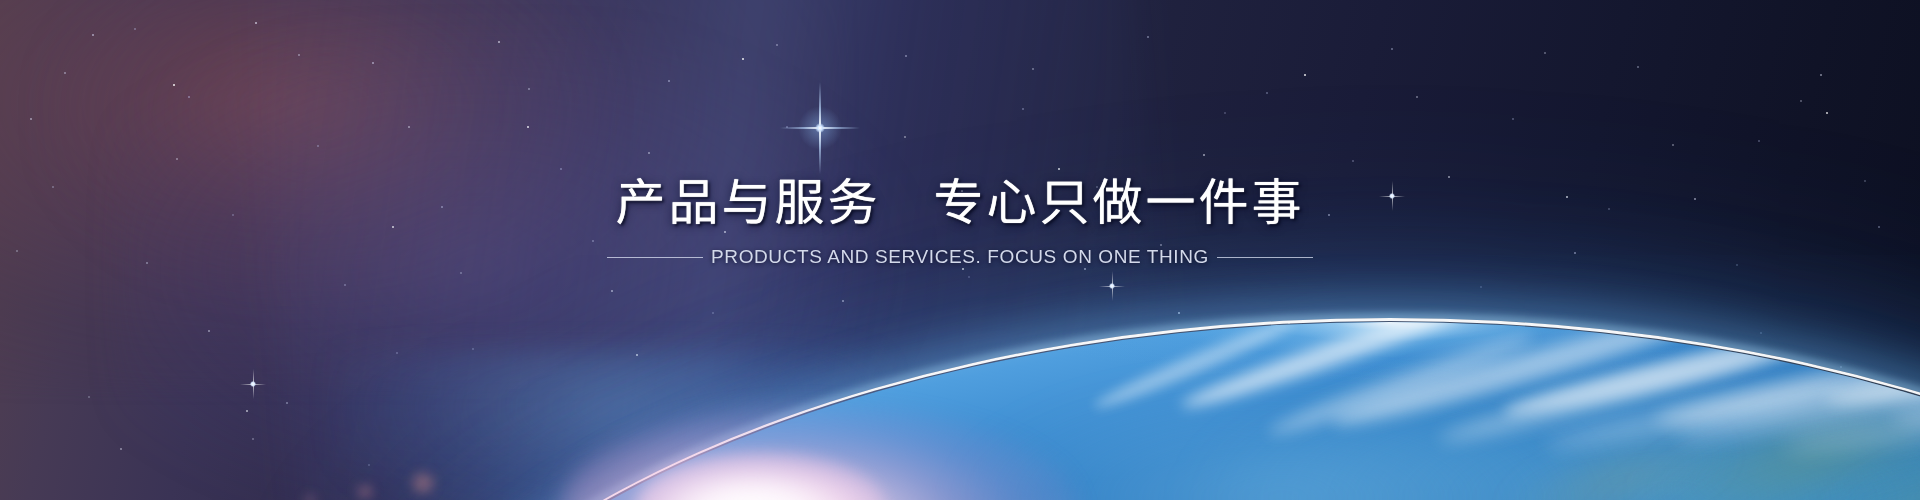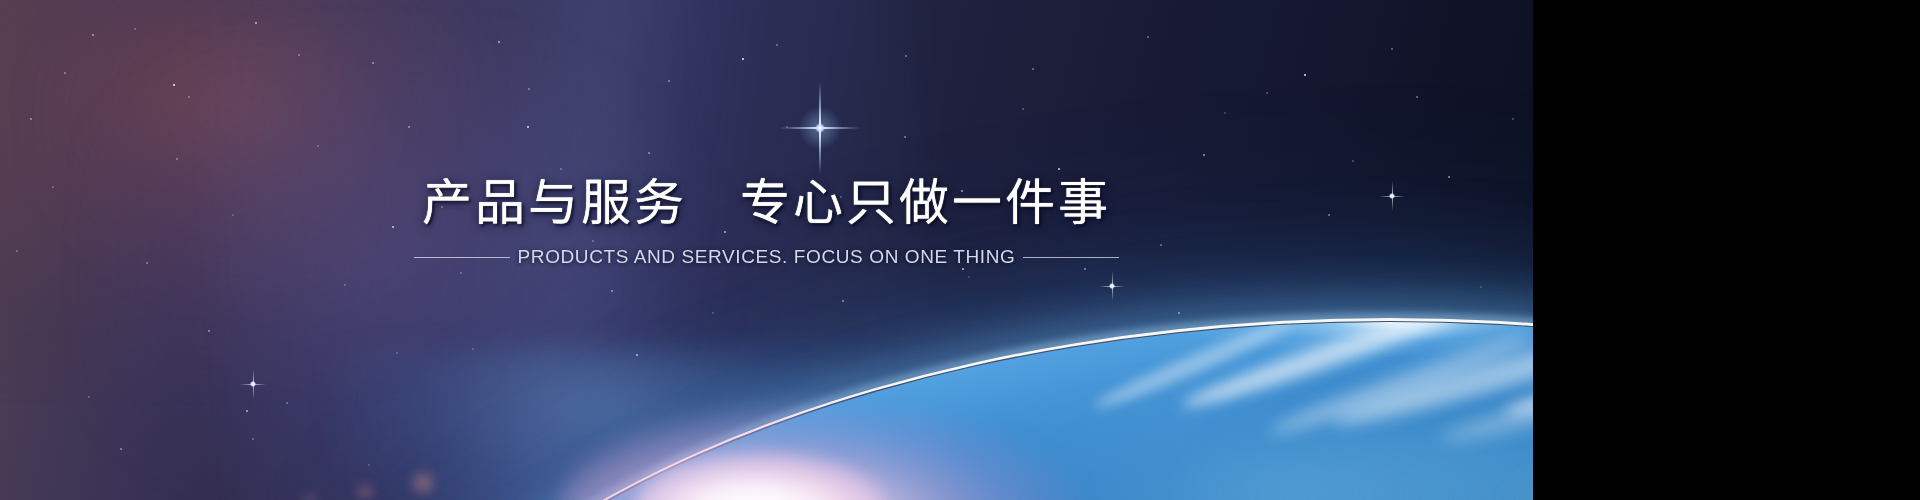--- a/index.html
+++ b/index.html
@@ -1,21 +1,21 @@
 <!DOCTYPE html>
 <html lang="zh-CN"><head>
 <meta charset="utf-8">
 <title>Banner</title>
 <style>
   html,body{margin:0;padding:0;background:#000;}
   *{box-sizing:border-box;}
 
   .banner{
     position:relative;
-    width:1533px;
+    width:1920px;
     height:500px;
     overflow:hidden;
     font-family:"Liberation Sans","DejaVu Sans",sans-serif;
     background:#be185d;
     user-select:none;
   }
 
   
   .sky-base{
     position:absolute; inset:0;

